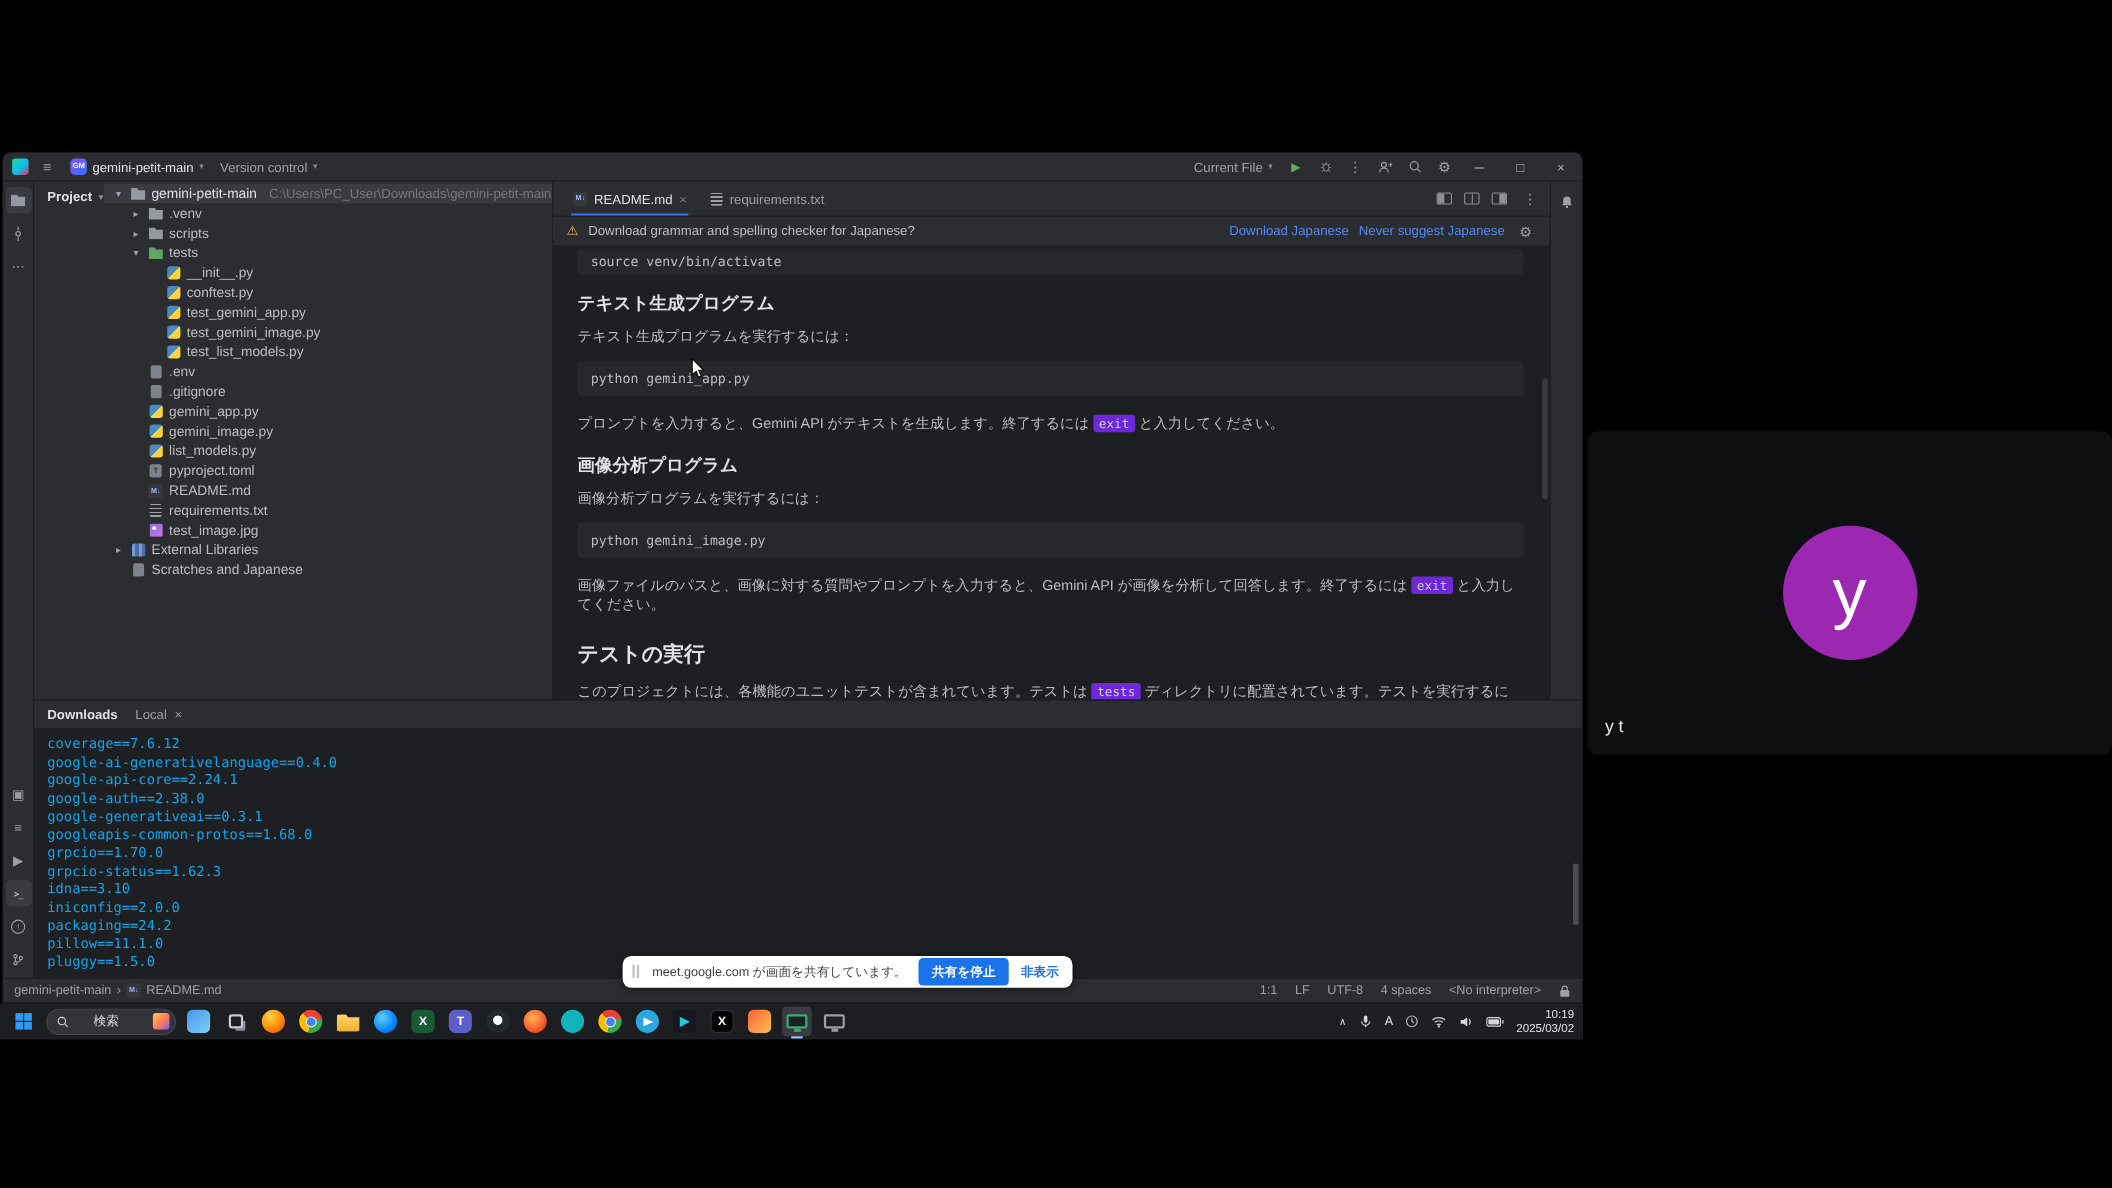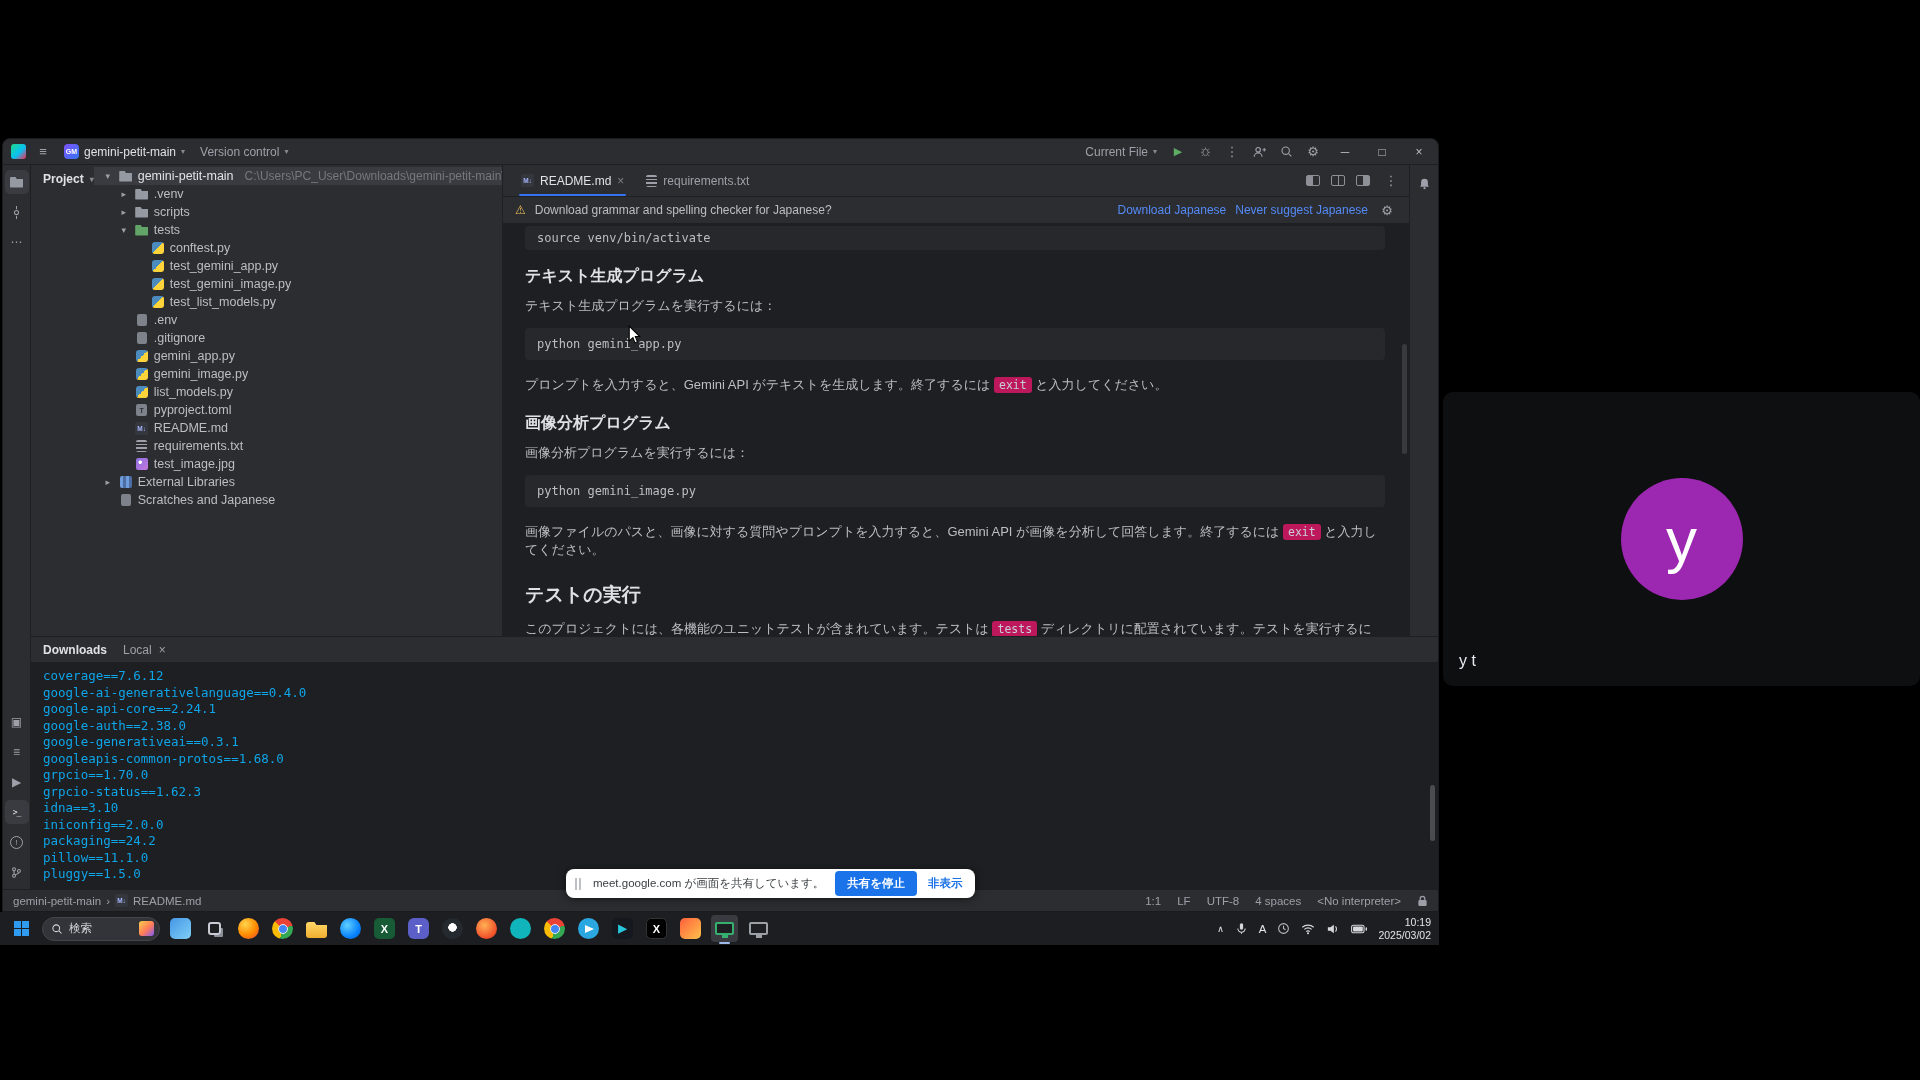--- a/index.html
+++ b/index.html
@@ -71,21 +71,21 @@
   .lnk{color:#548af7}
   .banner .sp{flex:1}
 
   .md{flex:1;background:#1e1f22;padding-left:22px;overflow:hidden;position:relative;min-height:0}
   .md-inner{width:860px}
   .codeblock{background:#26282c;border-radius:4px;padding:9px 12px;font-family:"DejaVu Sans Mono",monospace;font-size:12px;color:#bcbec4}
   .codeblock.first{margin-top:2px;padding:5px 12px}
   .md h3{margin:16px 0 0;font-size:16px;color:#dfe1e5;font-weight:bold}
   .md h2{margin:22px 0 0;font-size:19px;color:#dfe1e5;font-weight:bold}
   .md p{margin:10px 0 0;font-size:13px;line-height:1.45;color:#bcbec4}
-  .chip{background:#be185d;border-radius:3px;padding:1px 5px;font-family:"DejaVu Sans Mono",monospace;font-size:11.5px;color:#c9cdd6}
+  .chip{background:#6d28d9;border-radius:3px;padding:1px 5px;font-family:"DejaVu Sans Mono",monospace;font-size:11.5px;color:#c9cdd6}
   .ed-scroll{position:absolute;right:2px;top:120px;width:5px;height:110px;border-radius:3px;background:#4a4c50;opacity:.6}
 
   .rstripe{width:29px;flex:none;border-left:1px solid #1e1f22;display:flex;flex-direction:column;align-items:center;padding-top:7px}
 
   
   .terminal{height:253px;flex:none;border-top:1px solid #1e1f22;background:#1e1f22;display:flex;flex-direction:column;position:relative}
   .term-header{height:26px;flex:none;display:flex;align-items:center;gap:16px;padding:0 12px;background:#2b2d30;border-bottom:1px solid #1e1f22;font-size:12px}
   .term-title{color:#dfe1e5;font-weight:bold}
   .term-tab{color:#9da0a8;display:flex;gap:7px;align-items:center}
   .term-out{margin:0;padding:5px 0 0 12px;font-family:"DejaVu Sans Mono",monospace;font-size:12.5px;line-height:16.5px;color:#0ea5e9;white-space:pre}
@@ -94,21 +94,21 @@
   .statusbar{height:22px;flex:none;display:flex;align-items:center;gap:5px;padding:0 10px;border-top:1px solid #1e1f22;font-size:11.5px;color:#9da0a8}
   .sb-right{margin-left:auto;display:flex;gap:16px;align-items:center}
   .sb-item{color:#9da0a8}
   .sb-file{display:flex;align-items:center;gap:5px}
 
   
   .taskbar{position:absolute;left:0;top:912px;width:1439px;height:33px;background:#1d1e21;display:flex;align-items:center;gap:7px;padding:0 8px}
   .tb-start{width:27px;height:27px;display:flex;align-items:center;justify-content:center;border-radius:4px}
   .winlogo{display:grid;grid-template-columns:7px 7px;grid-template-rows:7px 7px;gap:1.5px}
   .winlogo i{background:#2f9bf0;display:block}
-  .search-pill{width:118px;height:24px;border-radius:12px;background:#33343a;border:1px solid #44454b;display:flex;align-items:center;gap:6px;padding:0 5px 0 8px;color:#d6d7da;font-size:11.5px}
+  .search-pill{width:118px;height:24px;border-radius:12px;background:#33343a;border:1px solid #44454b;display:flex;align-items:center;gap:22px;padding:0 5px 0 8px;color:#d6d7da;font-size:11.5px}
   .search-gem{width:15px;height:15px;border-radius:3px;background:linear-gradient(135deg,#ffd04c,#ff7a59 55%,#7a5cff);margin-left:auto}
   .app{width:27px;height:27px;border-radius:4px;display:flex;align-items:center;justify-content:center;position:relative}
   .app.active{background:#3a3b40}
   .app.active::after{content:"";position:absolute;left:8px;right:8px;bottom:-2px;height:2px;border-radius:1px;background:#9fb9e8}
   .tile{width:21px;height:21px;border-radius:5px;position:relative;display:flex;align-items:center;justify-content:center;color:#fff;font-size:11px;font-weight:bold}
   .t1{background:linear-gradient(135deg,#4596e6,#7fd0f7)}
   .t2{width:13px;height:13px;border:2px solid #c8ccd4;border-radius:3px;background:transparent;box-shadow:4px 4px 0 -2px #8a8f98}
   .tfox{border-radius:50%;background:radial-gradient(circle at 35% 30%,#ffd54c,#ff8a00 55%,#e8413c)}
   .tchrome{border-radius:50%;background:conic-gradient(from -45deg,#ea4335 0 33%,#34a853 0 66%,#fbbc05 0)}
   .tchrome::after{content:"";position:absolute;inset:5.5px;background:#4285f4;border:1.5px solid #ecebea;border-radius:50%}
@@ -259,20 +259,27 @@
                   <span class="ic-folder"></span>
                 </span>
               <span class="tlabel">scripts</span>
             </div>
             <div class="trow" style="padding-left:24px">
               <span class="tw">▾</span>
               <span class="tico">
                   <span class="ic-folder test"></span>
                 </span>
               <span class="tlabel">tests</span>
+            </div>
+            <div class="trow" style="padding-left:40px">
+              <span class="tw"></span>
+              <span class="tico">
+                  <span class="ic-py"></span>
+                </span>
+              <span class="tlabel">__init__.py</span>
             </div>
             <div class="trow" style="padding-left:40px">
               <span class="tw"></span>
               <span class="tico">
                   <span class="ic-py"></span>
                 </span>
               <span class="tlabel">conftest.py</span>
             </div>
             <div class="trow" style="padding-left:40px">
               <span class="tw"></span>

